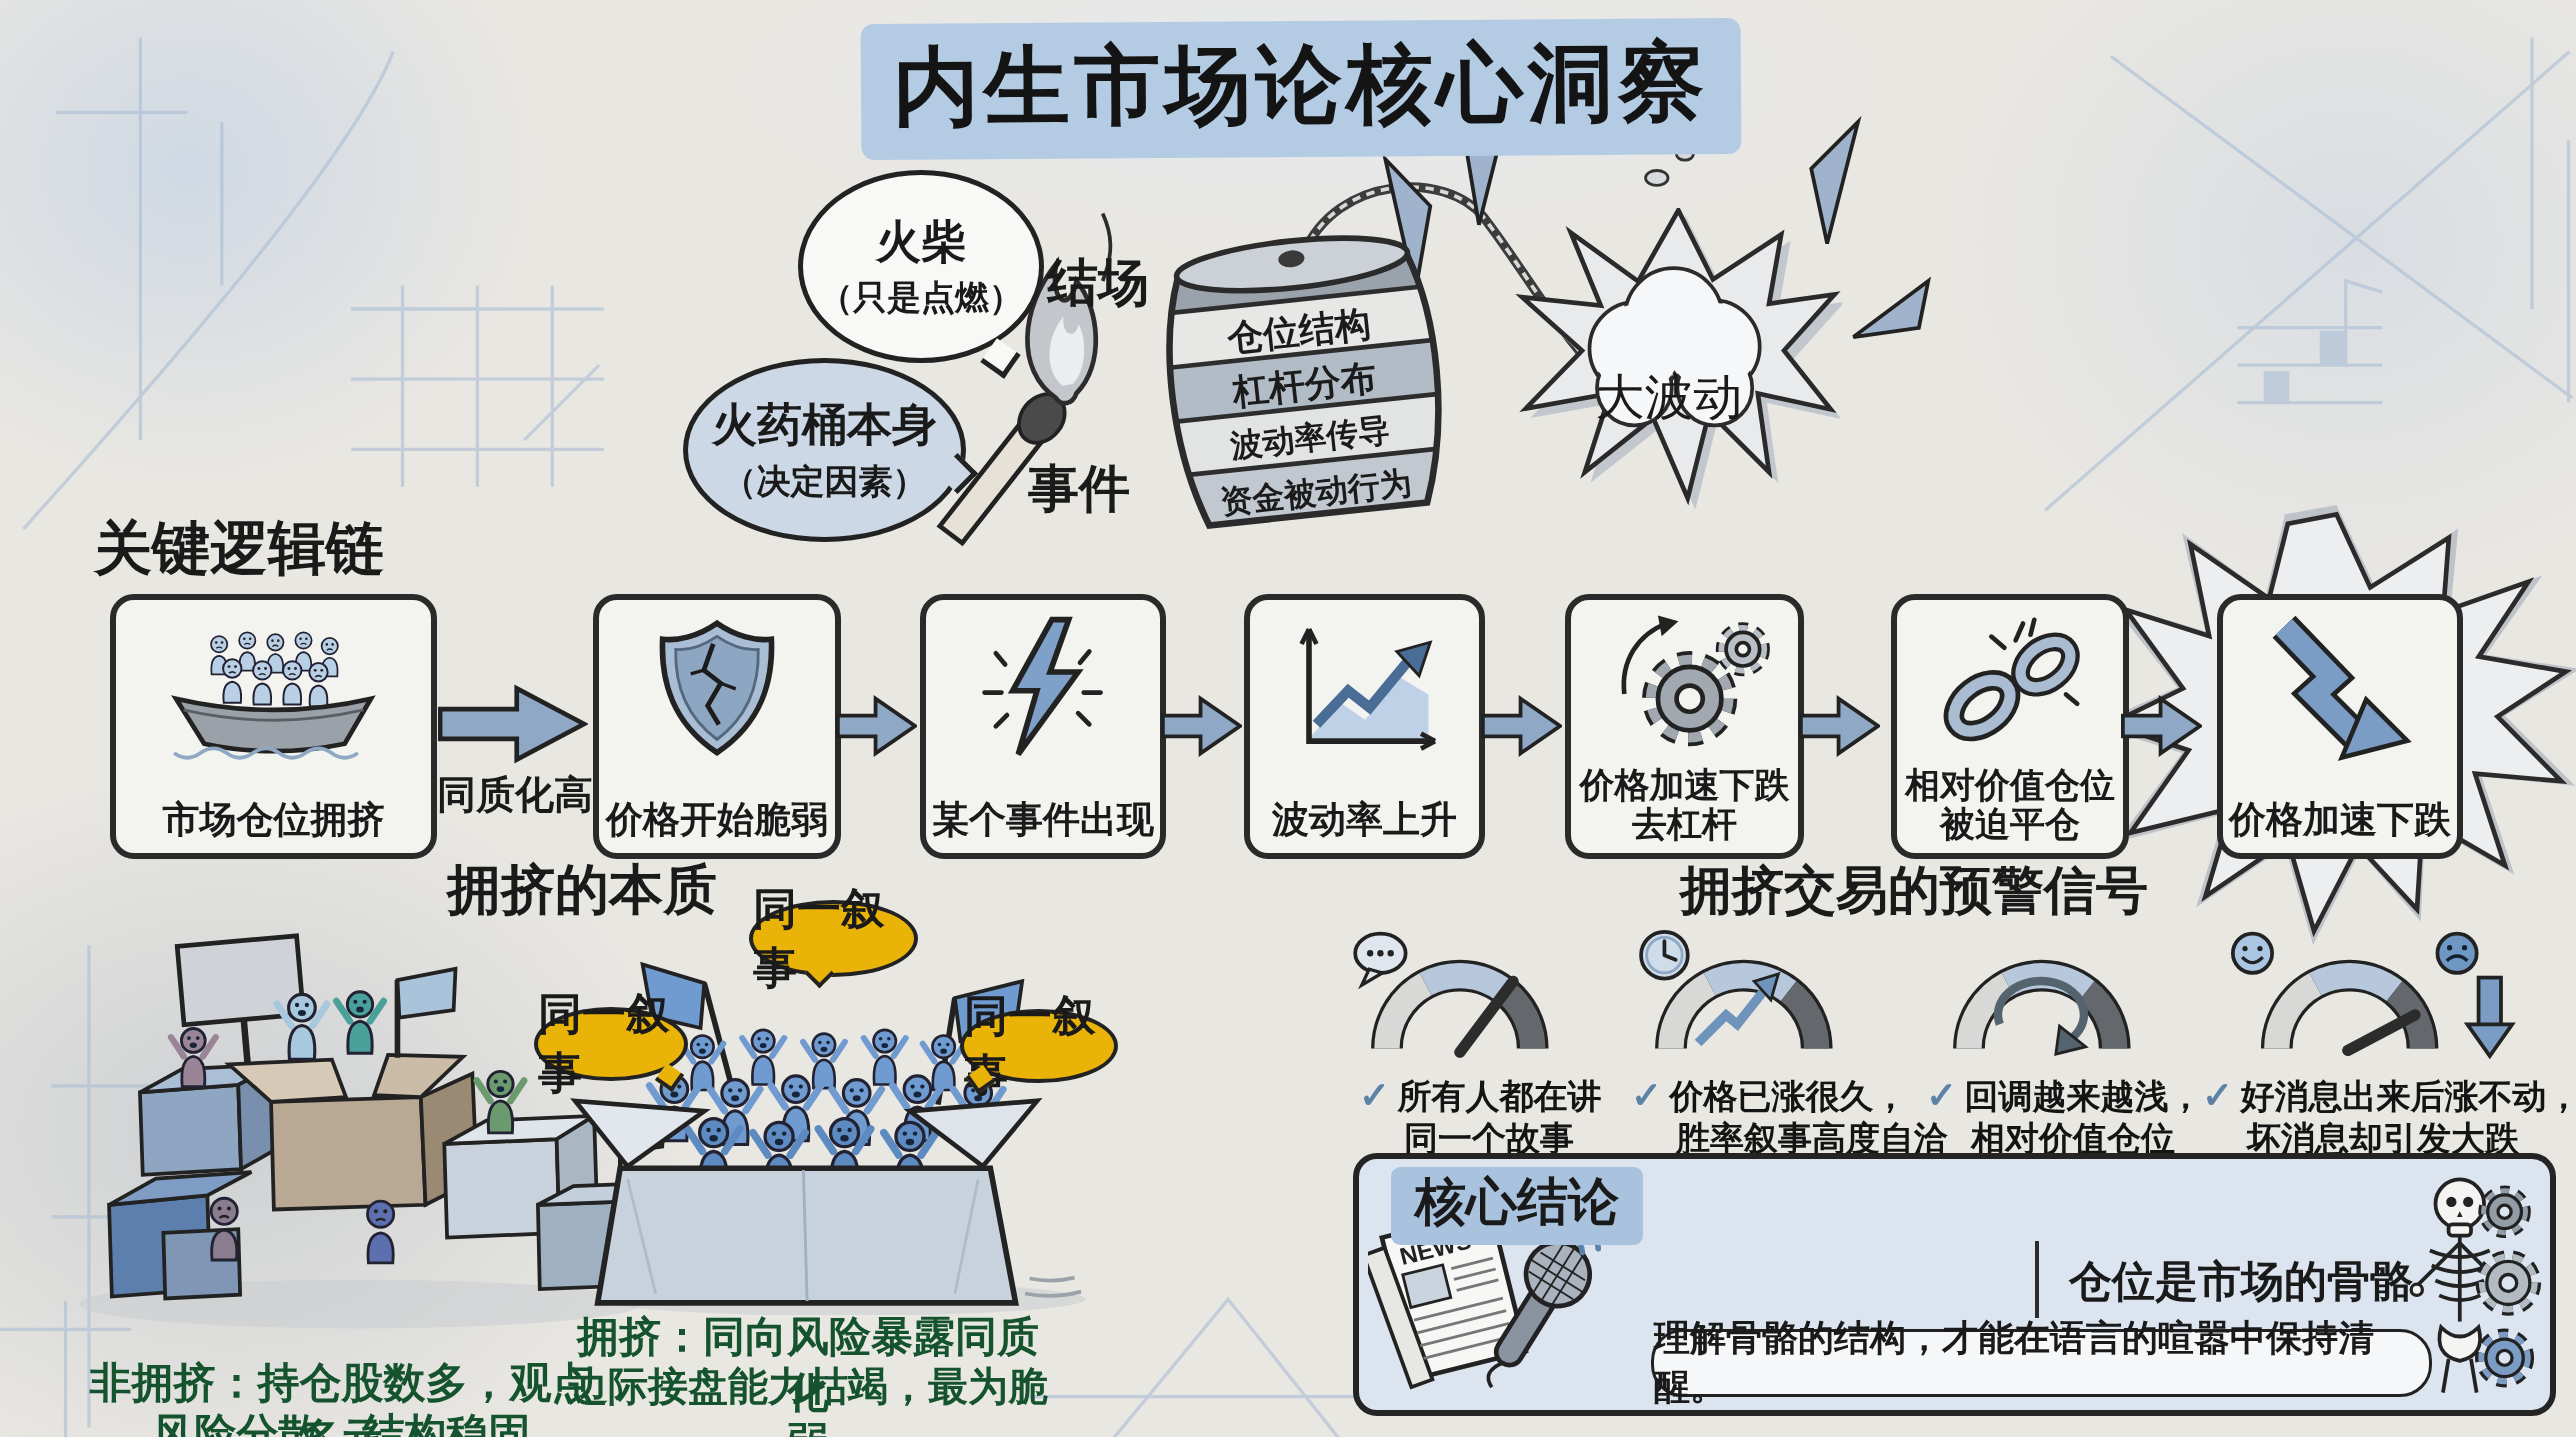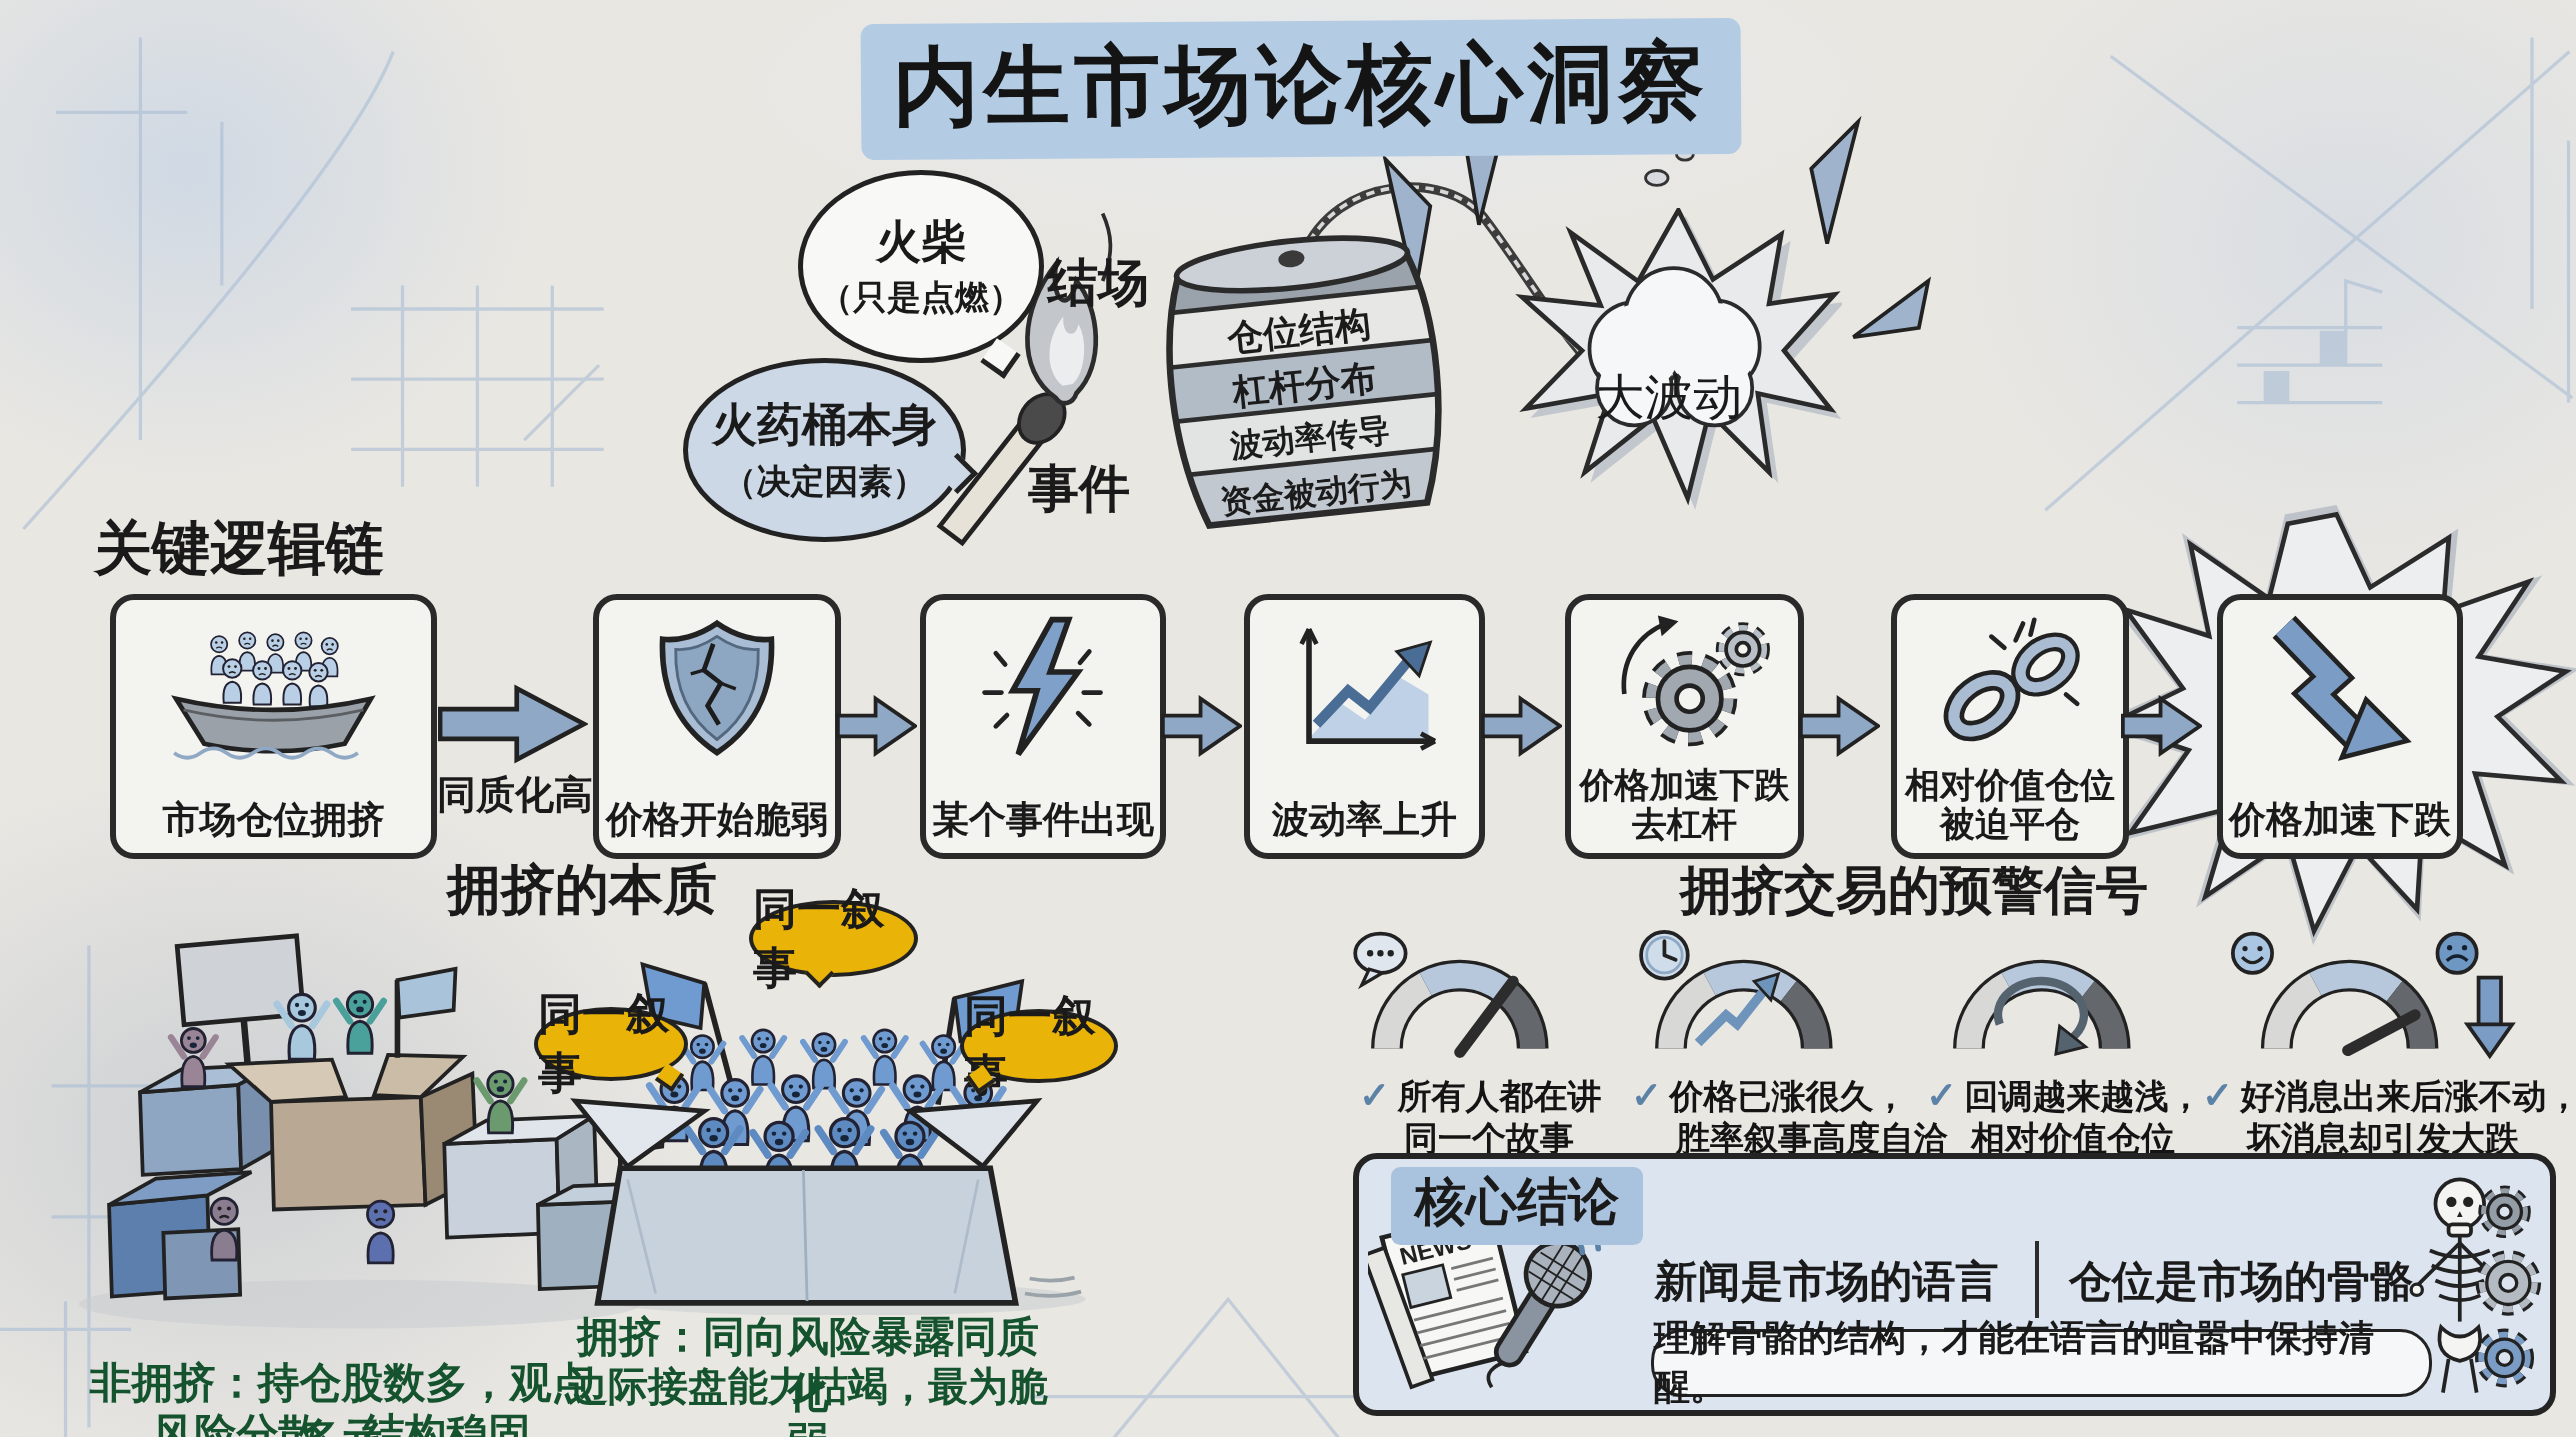--- a/index.html
+++ b/index.html
@@ -613,21 +613,20 @@
             <line x1="158" y1="102" x2="214" y2="102"></line>
           <line x1="174" y1="58" x2="174" y2="118"></line>
             <line x1="186" y1="55" x2="186" y2="121"></line>
             <line x1="198" y1="58" x2="198" y2="118"></line>
         </g>
         <path d="M186,200 q-14,20 4,28" fill="none" stroke="#222" stroke-width="4"></path>
       </g>
       <path d="M228,40 a30,30 0 0 1 18,26 M218,54 a18,18 0 0 1 11,16" fill="none" stroke="#5d82a8" stroke-width="6" stroke-linecap="round"></path>
     </svg>
 
-    <div id="phrase-left">新闻是市场的语言</div>
     <div id="phrase-divider"></div>
     <div id="phrase-right">仓位是市场的骨骼</div>
 
     <div id="conclusion-bubble">理解骨骼的结构，才能在语言的喧嚣中保持清醒。</div>
 
     <svg style="position:absolute;left:1037px;top:13px;" width="150" height="230" viewBox="0 0 160 246">
       <g fill="#f4f4f2" stroke="#222" stroke-width="4">
         <circle cx="68" cy="34" r="26"></circle>
         <rect x="56" y="56" width="24" height="12" rx="4"></rect>
       </g>

